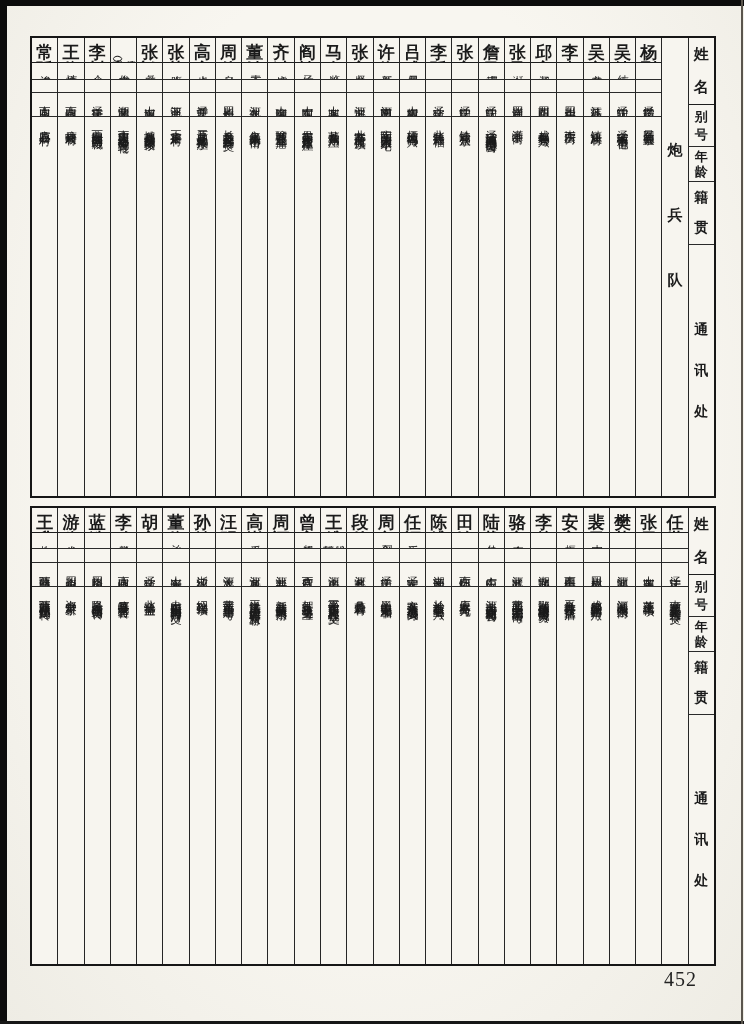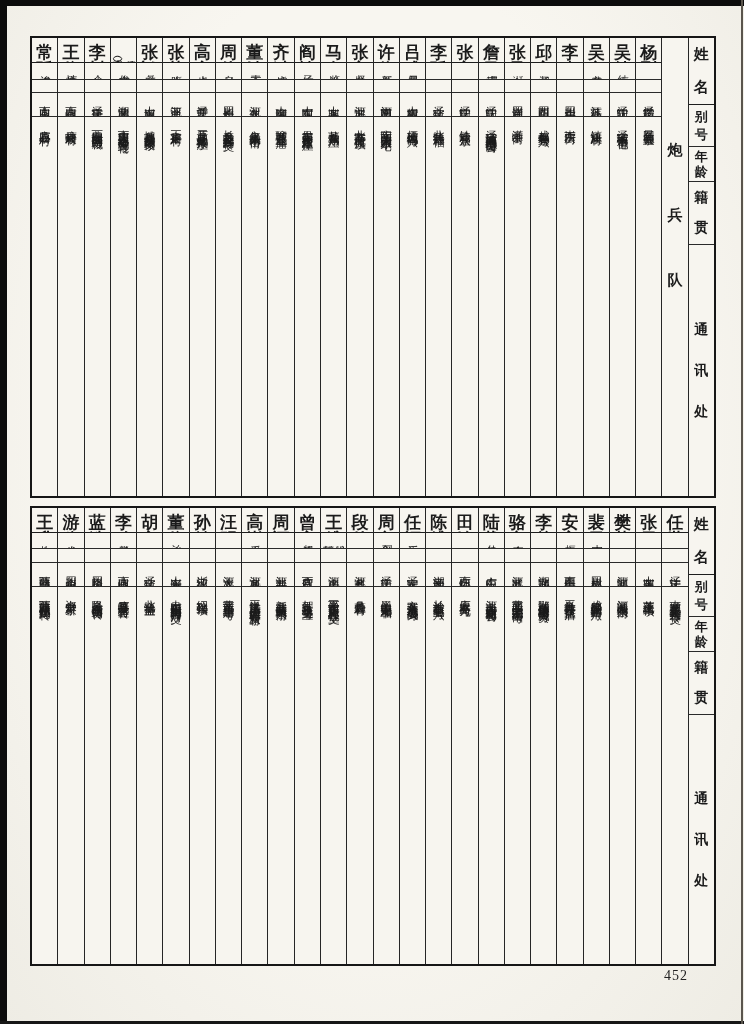--- a/index.html
+++ b/index.html
@@ -65,21 +65,21 @@
   .hdr .c-native .spread{font-size:14px; padding:9px 0;}
   .hdr .c-addr .spread{justify-content:center; gap:27px; font-size:14px;}
 
   
   .label-col{flex:1 1 0;}
   .label-cell{height:100%;}
   .label-cell .spread{justify-content:center; gap:50px; font-size:15px; padding-bottom:110px;}
 
   .page-num{
     position:absolute; left:664px; top:968px;
-    font-size:14px; letter-spacing:1px; color:#222;
+    font-size:20px; letter-spacing:1px; color:#222;
   }
 </style>
 </head>
 <body>
 
 <div class="page">
   <div class="edge-top"></div>
   <div class="edge-left"></div>
   <div class="edge-bottom"></div>
   <div class="edge-right"></div>

